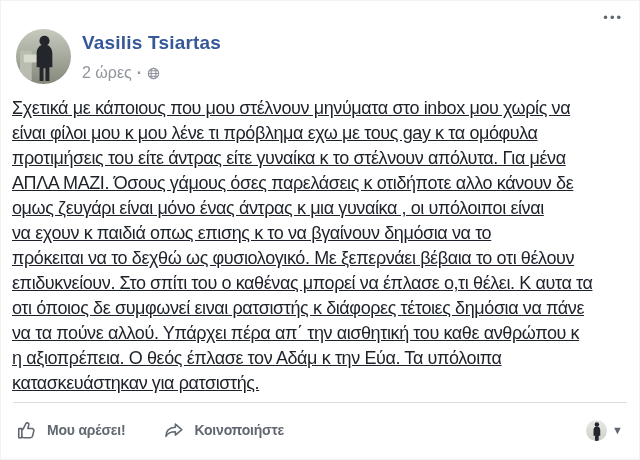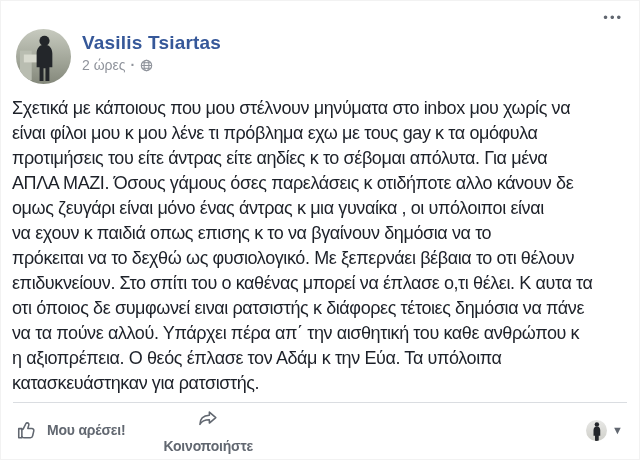--- a/index.html
+++ b/index.html
@@ -6,34 +6,34 @@
   html,body { width:640px; height:460px; background:#fff; overflow:hidden; }
   body { font-family:"Liberation Sans", sans-serif; color:#1d2129; }
   .post { width:640px; height:460px; background:#fff; position:relative; border:1px solid #f2f2f2; }
 
   
   .header { display:flex; align-items:flex-start; padding:28px 14px 0 15px; position:relative; }
   .avatar { width:55px; height:55px; border-radius:50%; overflow:hidden; flex:0 0 55px; cursor:pointer; }
   .avatar svg, .mini-avatar svg { display:block; width:100%; height:100%; }
   .hmeta { margin-left:11px; padding-top:3px; }
   .author { font-size:19px; font-weight:bold; color:#365899; letter-spacing:.2px; cursor:pointer; }
-  .sub { margin-top:3px; font-size:14px; color:#90949c; display:flex; align-items:center; gap:5px; }
+  .sub { margin-top:10px; font-size:16px; color:#90949c; display:flex; align-items:center; gap:5px; }
   .sub .dot { font-weight:bold; }
   .globe { display:inline-flex; width:13px; height:13px; }
   .menu { position:absolute; right:16px; top:10px; color:#616770; font-size:13px; letter-spacing:2px; cursor:pointer; line-height:1; }
 
   
-  .body-text { margin-top:12px; padding:0 10px 0 11px; overflow:hidden; }
+  .body-text { margin-top:12px; padding:0 10px 0 11px; overflow:hidden;text-decoration:underline; }
   .line { font-size:18px; line-height:25px; letter-spacing:-0.4px; white-space:nowrap; color:#1d2129; }
 
   
   .divider { border-top:1px solid #dadde1; margin:6px 12px 0 12px; }
   .footer { height:54px; display:flex; align-items:center; padding:0 16px 0 15px; }
   .action { display:flex; align-items:center; gap:9px; color:#616770; font-size:14px; font-weight:bold; letter-spacing:-0.2px; cursor:pointer; }
-  .action + .action { margin-left:38px;flex-direction:column; }
+  .action + .action { margin-left:38px; }
   .action svg { width:22px; height:22px; stroke:#616770; fill:none; stroke-width:1.7; stroke-linejoin:round; stroke-linecap:round; }
   .footer-right { margin-left:auto; display:flex; align-items:center; gap:5px; }
   .mini-avatar { width:21px; height:21px; border-radius:50%; overflow:hidden; cursor:pointer; }
   .caret { color:#616770; font-size:11px; cursor:pointer; }
 </style>
 </head>
 <body>
 
 <div class="post">
 
@@ -69,21 +69,21 @@
           </svg>
         </span>
       </div>
     </div>
     <div class="menu">•••</div>
   </div>
 
   <div class="body-text">
     <div class="line">Σχετικά με κάποιους που μου στέλνουν μηνύματα στο inbox μου χωρίς να</div>
     <div class="line">είναι φίλοι μου κ μου λένε τι πρόβλημα εχω με τους gay κ τα ομόφυλα</div>
-    <div class="line">προτιμήσεις του είτε άντρας είτε αηδίες κ το σέβομαι απόλυτα. Για μένα</div>
+    <div class="line">προτιμήσεις του είτε άντρας είτε γυναίκα κ το στέλνουν απόλυτα. Για μένα</div>
     <div class="line">ΑΠΛΑ ΜΑΖΙ. Όσους γάμους όσες παρελάσεις κ οτιδήποτε αλλο κάνουν δε</div>
     <div class="line">ομως ζευγάρι είναι μόνο ένας άντρας κ μια γυναίκα , οι υπόλοιποι είναι</div>
     <div class="line">να εχουν κ παιδιά οπως επισης κ το να βγαίνουν δημόσια να το</div>
     <div class="line">πρόκειται να το δεχθώ ως φυσιολογικό. Με ξεπερνάει βέβαια το οτι θέλουν</div>
     <div class="line">επιδυκνείουν. Στο σπίτι του ο καθένας μπορεί να έπλασε ο,τι θέλει. Κ αυτα τα</div>
     <div class="line">οτι όποιος δε συμφωνεί ειναι ρατσιστής κ διάφορες τέτοιες δημόσια να πάνε</div>
     <div class="line">να τα πούνε αλλού. Υπάρχει πέρα απ΄ την αισθητική του καθε ανθρώπου κ</div>
     <div class="line">η αξιοπρέπεια. Ο θεός έπλασε τον Αδάμ κ την Εύα. Τα υπόλοιπα</div>
     <div class="line">κατασκευάστηκαν για ρατσιστής.</div>
   </div>

